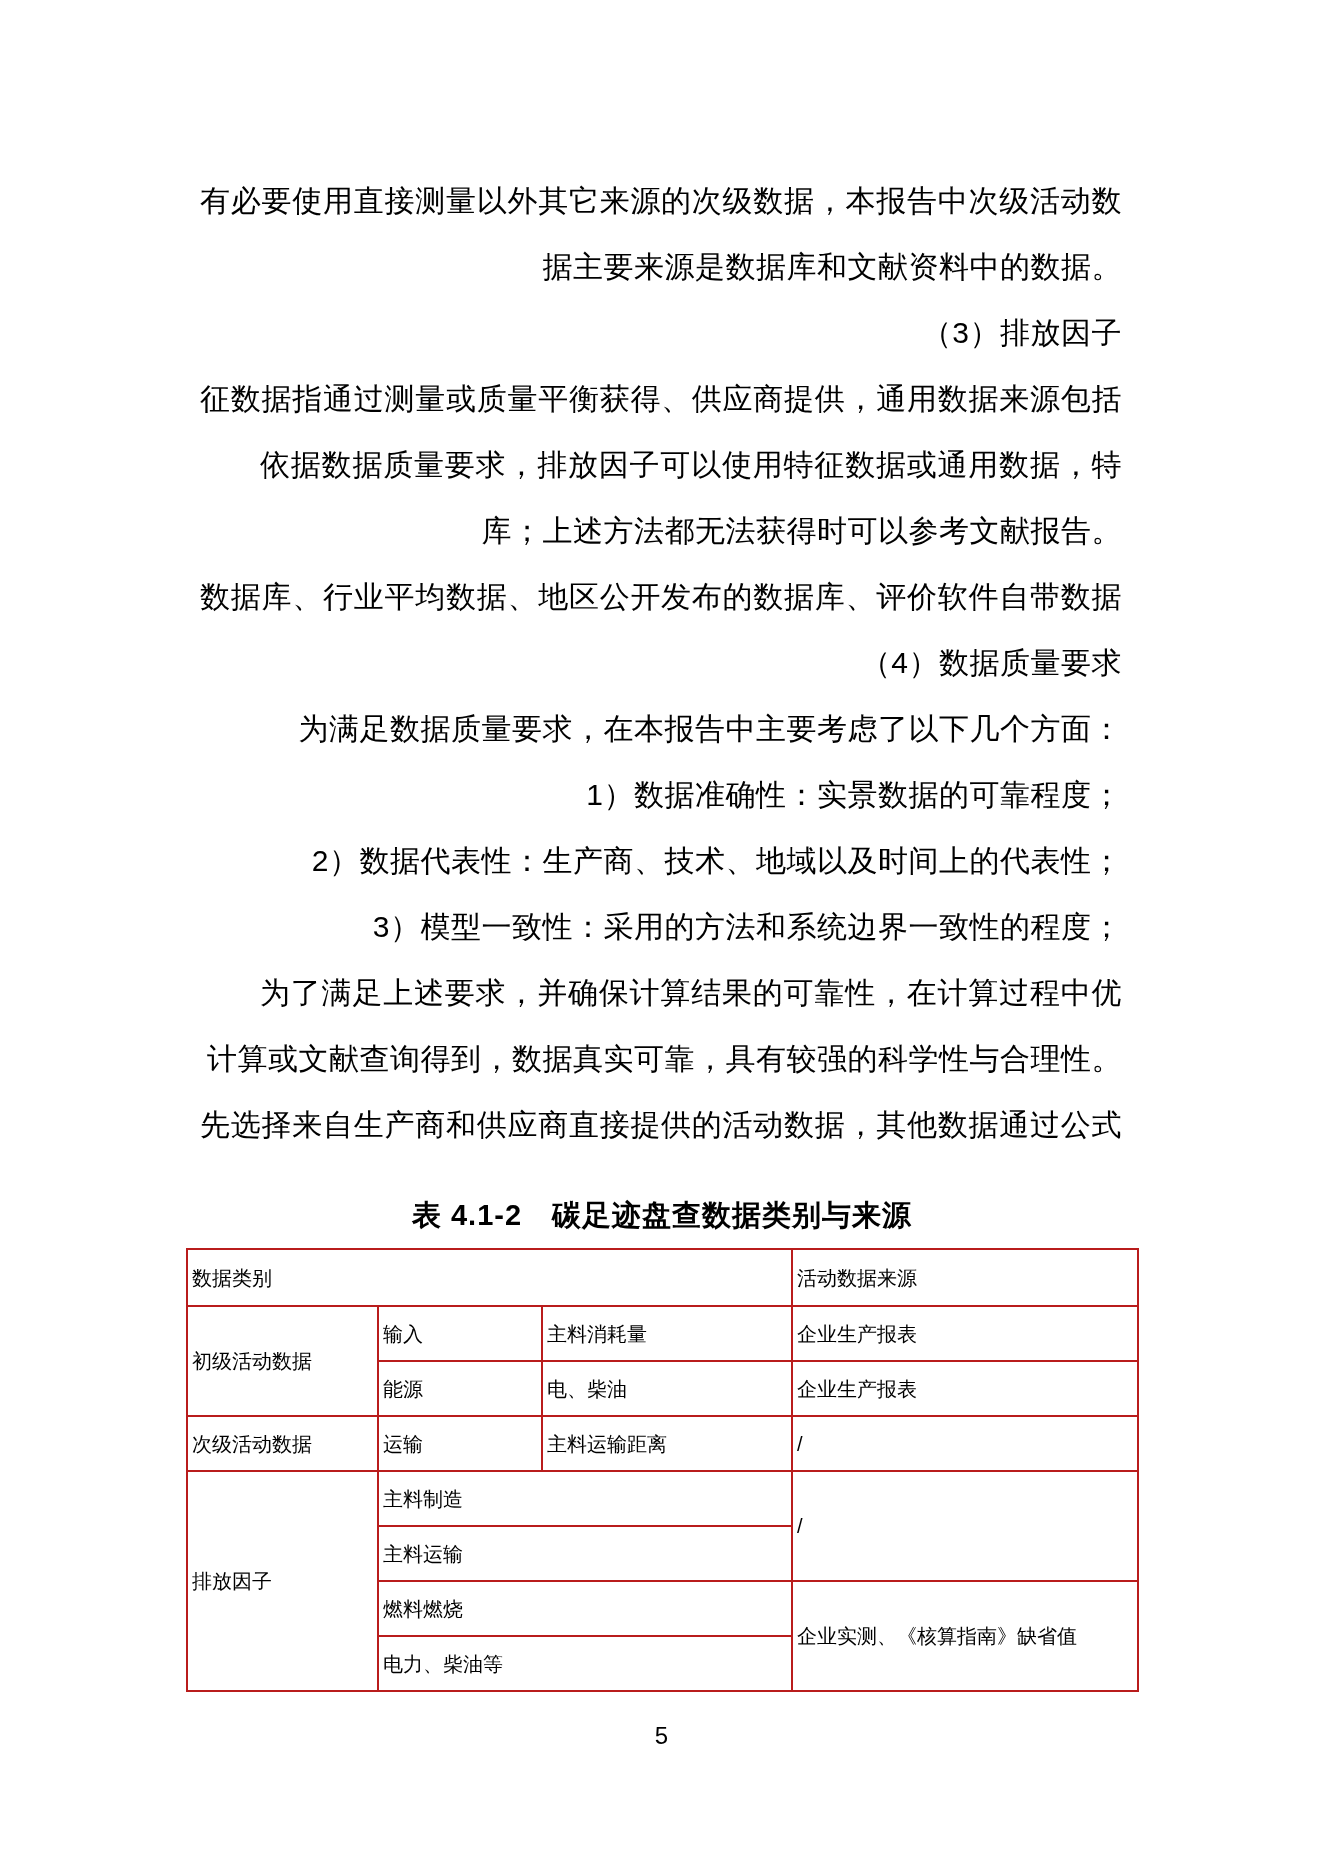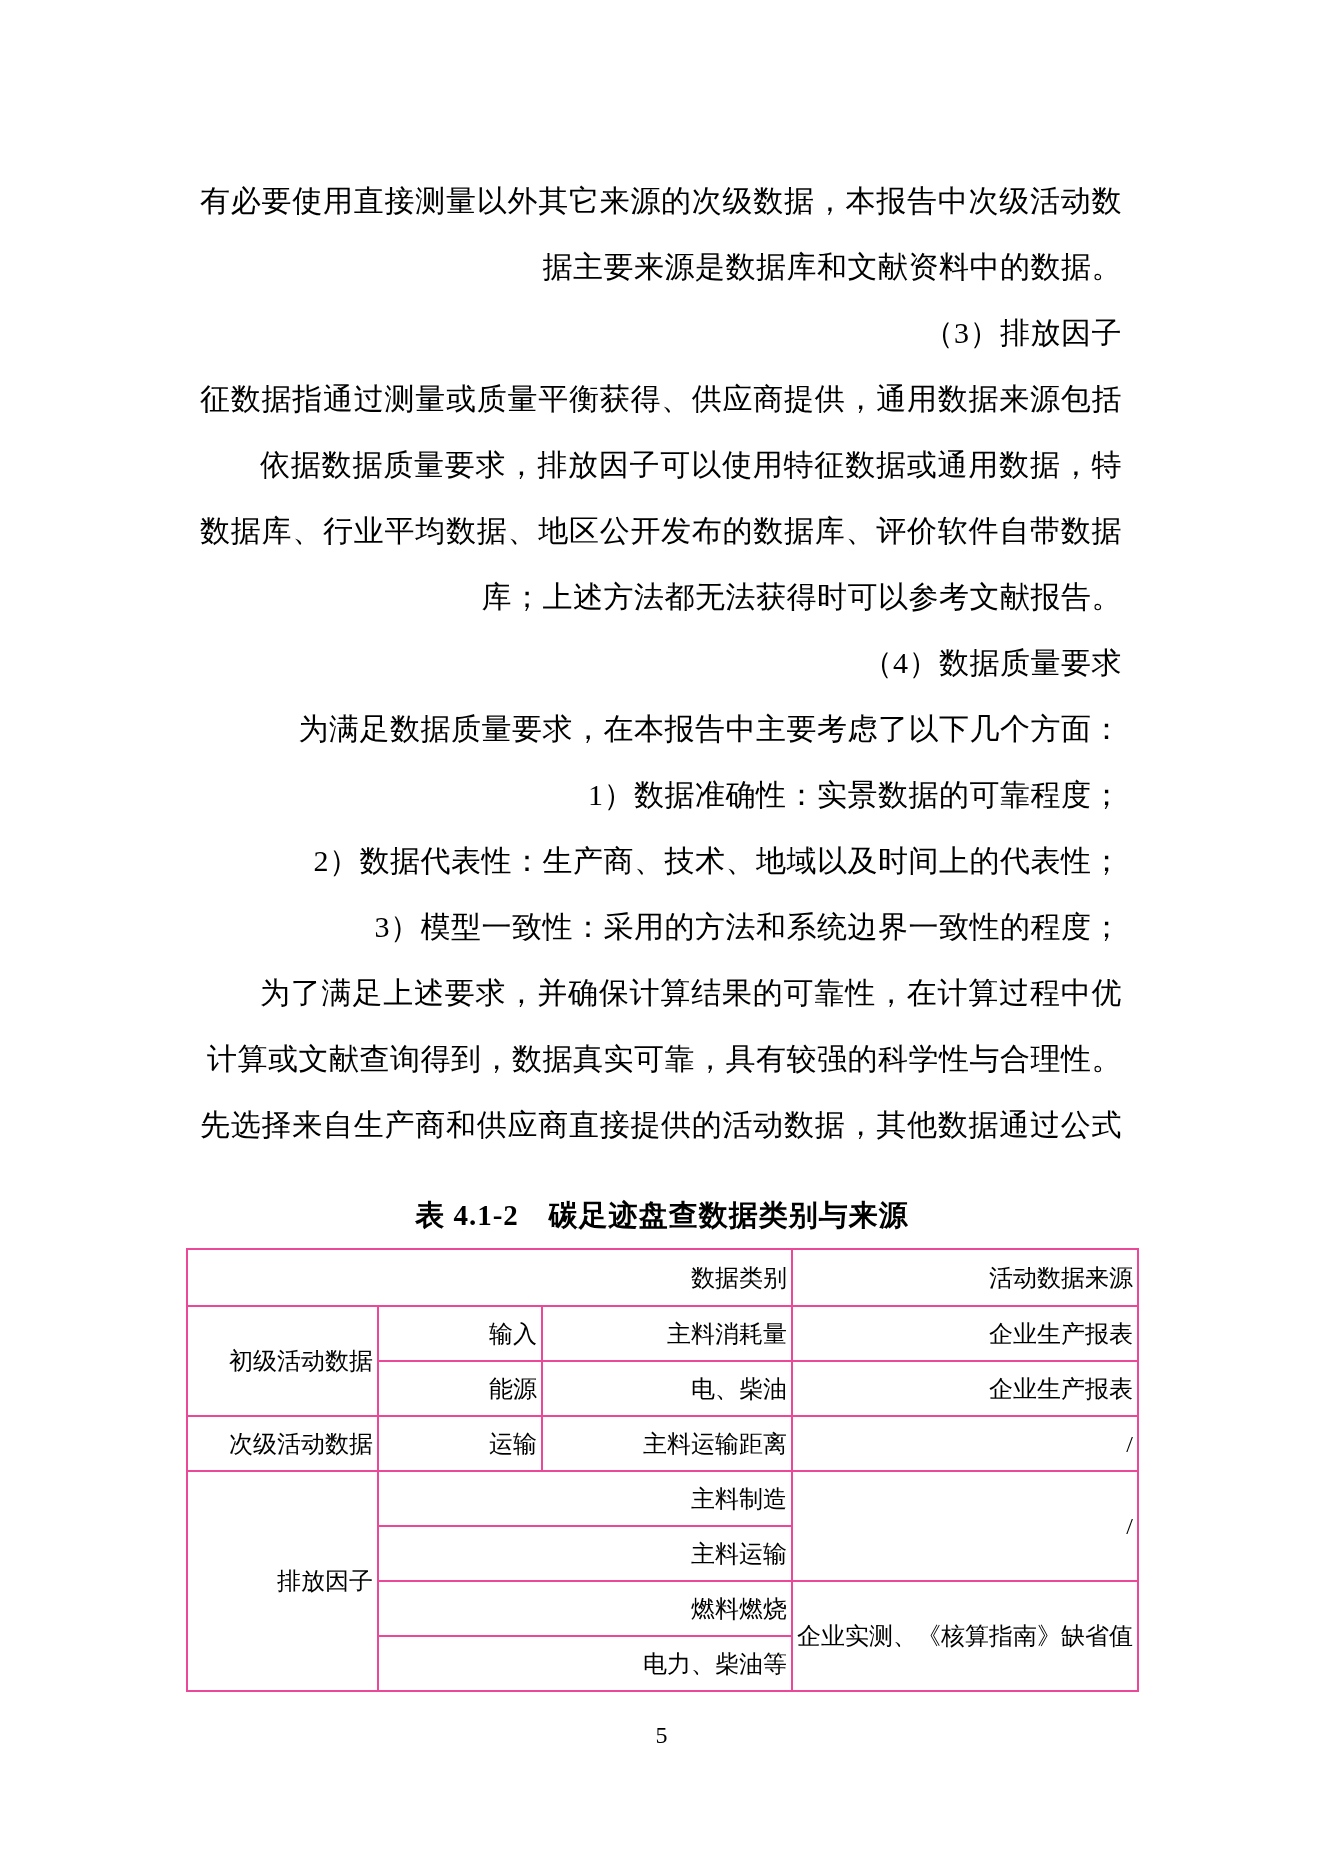--- a/index.html
+++ b/index.html
@@ -6,21 +6,21 @@
     margin: 0;
     padding: 0;
     background: #ffffff;
   }
   .page {
     position: relative;
     width: 1323px;
     height: 1820px;
     background: #ffffff;
     color: #000000;
-    font-family: Liberation Serif, serif;
+    font-family: Liberation Sans, sans-serif;
     overflow: hidden;
   }
   .body-text {
     position: absolute;
     left: 200px;
     top: 168px;
     width: 922px;
     font-size: 30px;
     letter-spacing: 0.5px;
   }
@@ -50,24 +50,24 @@
   }
   table.data-table {
     position: absolute;
     left: 186px;
     top: 1248px;
     width: 951px;
     border-collapse: collapse;
     table-layout: fixed;
   }
   table.data-table td {
-    border: 2px solid #ec4899;
-    text-align: right;
+    border: 2px solid #b91c1c;
+    text-align: left;
     vertical-align: middle;
-    font-size: 24px;
+    font-size: 20px;
     line-height: 44px;
     padding: 2px 4px;
     overflow: hidden;
   }
   td.h55 { height: 51px; }
   td.h53 { height: 49px; }
   .page-number {
     position: absolute;
     left: 0;
     top: 1722px;
@@ -80,22 +80,22 @@
 <body>
 
 <div class="page">
 
   <div class="body-text">
     <div class="line j">有必要使用直接测量以外其它来源的次级数据，本报告中次级活动数</div>
     <div class="line">据主要来源是数据库和文献资料中的数据。</div>
     <div class="line i">（3）排放因子</div>
     <div class="line j">征数据指通过测量或质量平衡获得、供应商提供，通用数据来源包括</div>
     <div class="line i j">依据数据质量要求，排放因子可以使用特征数据或通用数据，特</div>
+    <div class="line">库；上述方法都无法获得时可以参考文献报告。</div>
     <div class="line j">数据库、行业平均数据、地区公开发布的数据库、评价软件自带数据</div>
-    <div class="line">库；上述方法都无法获得时可以参考文献报告。</div>
     <div class="line i">（4）数据质量要求</div>
     <div class="line i">为满足数据质量要求，在本报告中主要考虑了以下几个方面：</div>
     <div class="line i">1）数据准确性：实景数据的可靠程度；</div>
     <div class="line i">2）数据代表性：生产商、技术、地域以及时间上的代表性；</div>
     <div class="line i">3）模型一致性：采用的方法和系统边界一致性的程度；</div>
     <div class="line i j">为了满足上述要求，并确保计算结果的可靠性，在计算过程中优</div>
     <div class="line">计算或文献查询得到，数据真实可靠，具有较强的科学性与合理性。</div>
     <div class="line j">先选择来自生产商和供应商直接提供的活动数据，其他数据通过公式</div>
   </div>
 

